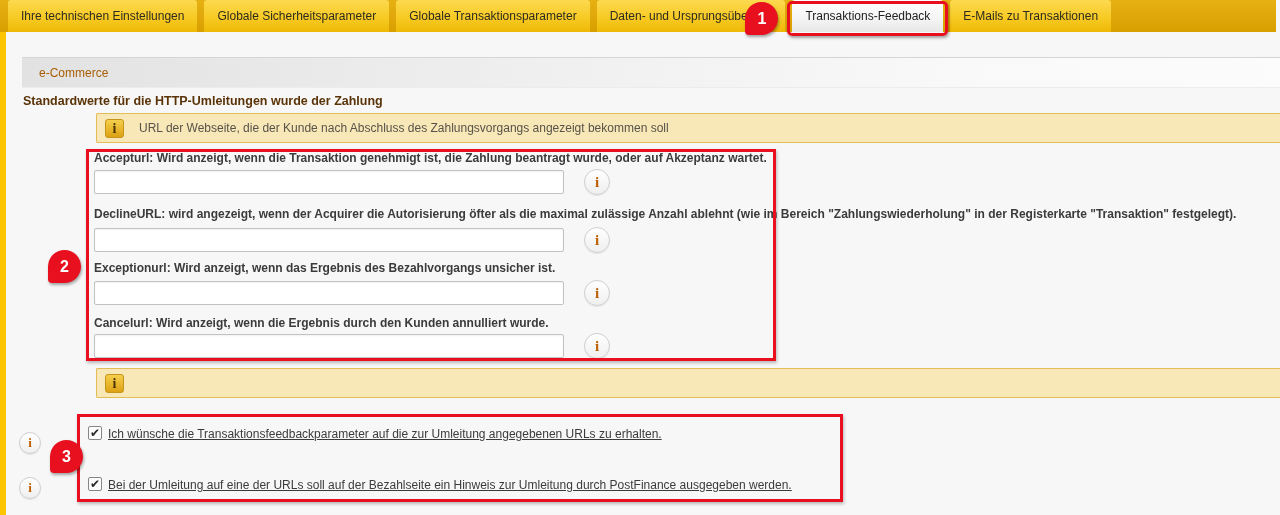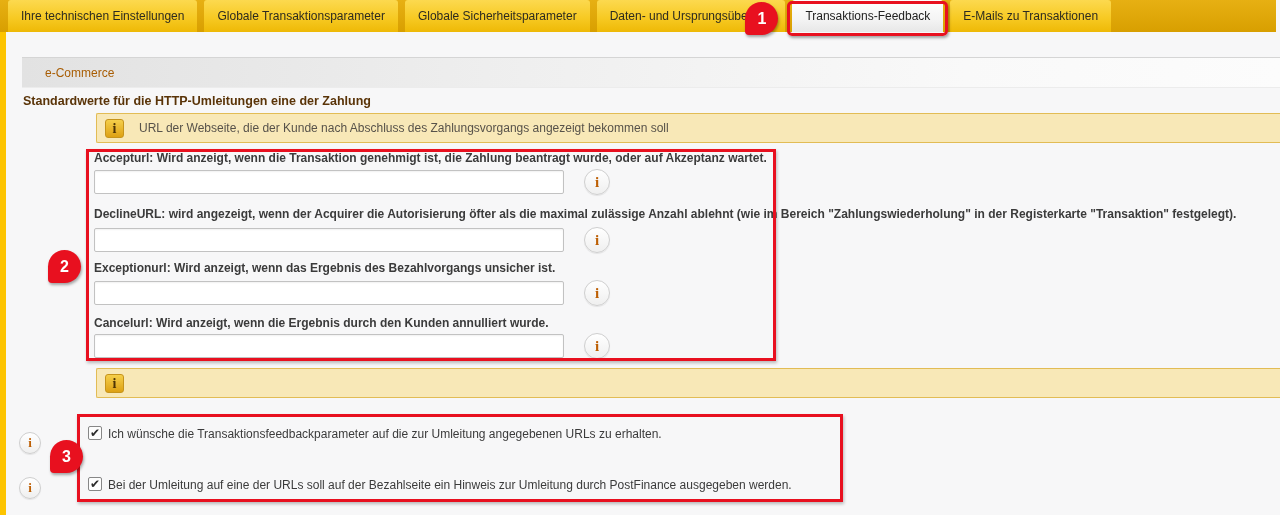--- a/index.html
+++ b/index.html
@@ -30,21 +30,21 @@
   }
 
   
   .left-strip { position:absolute; left:0; top:32px; width:6px; height:483px; background:#fdc400; }
 
   
   .section-bar {
     position:absolute; left:22px; right:0; top:57px; height:31px;
     background:linear-gradient(90deg,#e2e2e2,#efefef 40%,#f9f9f9 75%,#fcfcfc);
     border-top:1px solid #d5d5d5; border-bottom:1px solid #ececec;
-    line-height:30px; padding-left:23px; font-size:12px; color:#a85d04;
+    line-height:30px; padding-left:17px; font-size:12px; color:#a85d04;
   }
   .heading {
     position:absolute; left:23px; top:94px;
     font-size:12.5px; font-weight:bold; color:#5a3408; white-space:nowrap;
   }
 
   
   .banner {
     position:absolute; left:96px; right:0; height:30px;
     background:#f8e8b7; border:1px solid #e2bc55; border-right:none;
@@ -78,21 +78,21 @@
     font-size:15px; text-align:center; line-height:24px; cursor:pointer;
   }
   .icirc.small { width:22px; height:22px; font-size:13px; line-height:20px; left:19px; }
 
   
   .cbox {
     position:absolute; left:88px; width:14px; height:14px;
     background:#fdfdfd; border:1px solid #878787; border-radius:2px;
     color:#2b2b2b; font-size:12px; line-height:12px; text-align:center; cursor:pointer;
   }
-  .clabel { position:absolute; left:108px; font-size:12px; color:#3b3b3b; white-space:nowrap; }
+  .clabel { position:absolute; left:108px; font-size:12px; color:#3b3b3b; white-space:nowrap;text-decoration:underline; }
 
   
   .redbox {
     position:absolute; border:3px solid #e8101f;
     box-shadow:1px 2px 3px rgba(0,0,0,.25); pointer-events:none; z-index:20;
   }
   .redcircle {
     position:absolute; width:33px; height:33px; background:#e8101f;
     border-radius:50% 50% 50% 4px;
     color:#fff; font-size:16px; font-weight:bold;
@@ -101,36 +101,36 @@
   }
   .redcircle.in-tab { left:-47px; top:2px; }
 </style>
 </head>
 <body>
 
 <div class="page">
 
   <div class="tabbar">
     <div class="tab">Ihre technischen Einstellungen</div>
+    <div class="tab">Globale Sicherheitsparameter</div>
     <div class="tab">Globale Transaktionsparameter</div>
-    <div class="tab">Globale Sicherheitsparameter</div>
     <div class="tab">Daten- und Ursprungsüberprüf</div>
     <div class="tab active">
       <span>Transaktions-Feedback</span>
       <span class="tab-ring"></span>
       <span class="redcircle in-tab">1</span>
     </div>
     <div class="tab">E-Mails zu Transaktionen</div>
   </div>
 
   <div class="left-strip"></div>
 
   <div class="section-bar">e-Commerce</div>
 
-  <div class="heading">Standardwerte für die HTTP-Umleitungen eine der Zahlung</div>
+  <div class="heading">Standardwerte für die HTTP-Umleitungen wurde der Zahlung</div>
 
   <div class="banner top">
     <span class="sq-info">i</span>
     <span>URL der Webseite, die der Kunde nach Abschluss des Zahlungsvorgangs angezeigt bekommen soll</span>
   </div>
 
   <div class="flabel" style="top:151px">Accepturl: Wird anzeigt, wenn die Transaktion genehmigt ist, die Zahlung beantragt wurde, oder auf Akzeptanz wartet.</div>
   <input class="finput" style="top: 170px;" type="text" value="">
   <div class="icirc" style="top:169px; left:584px">i</div>
 

